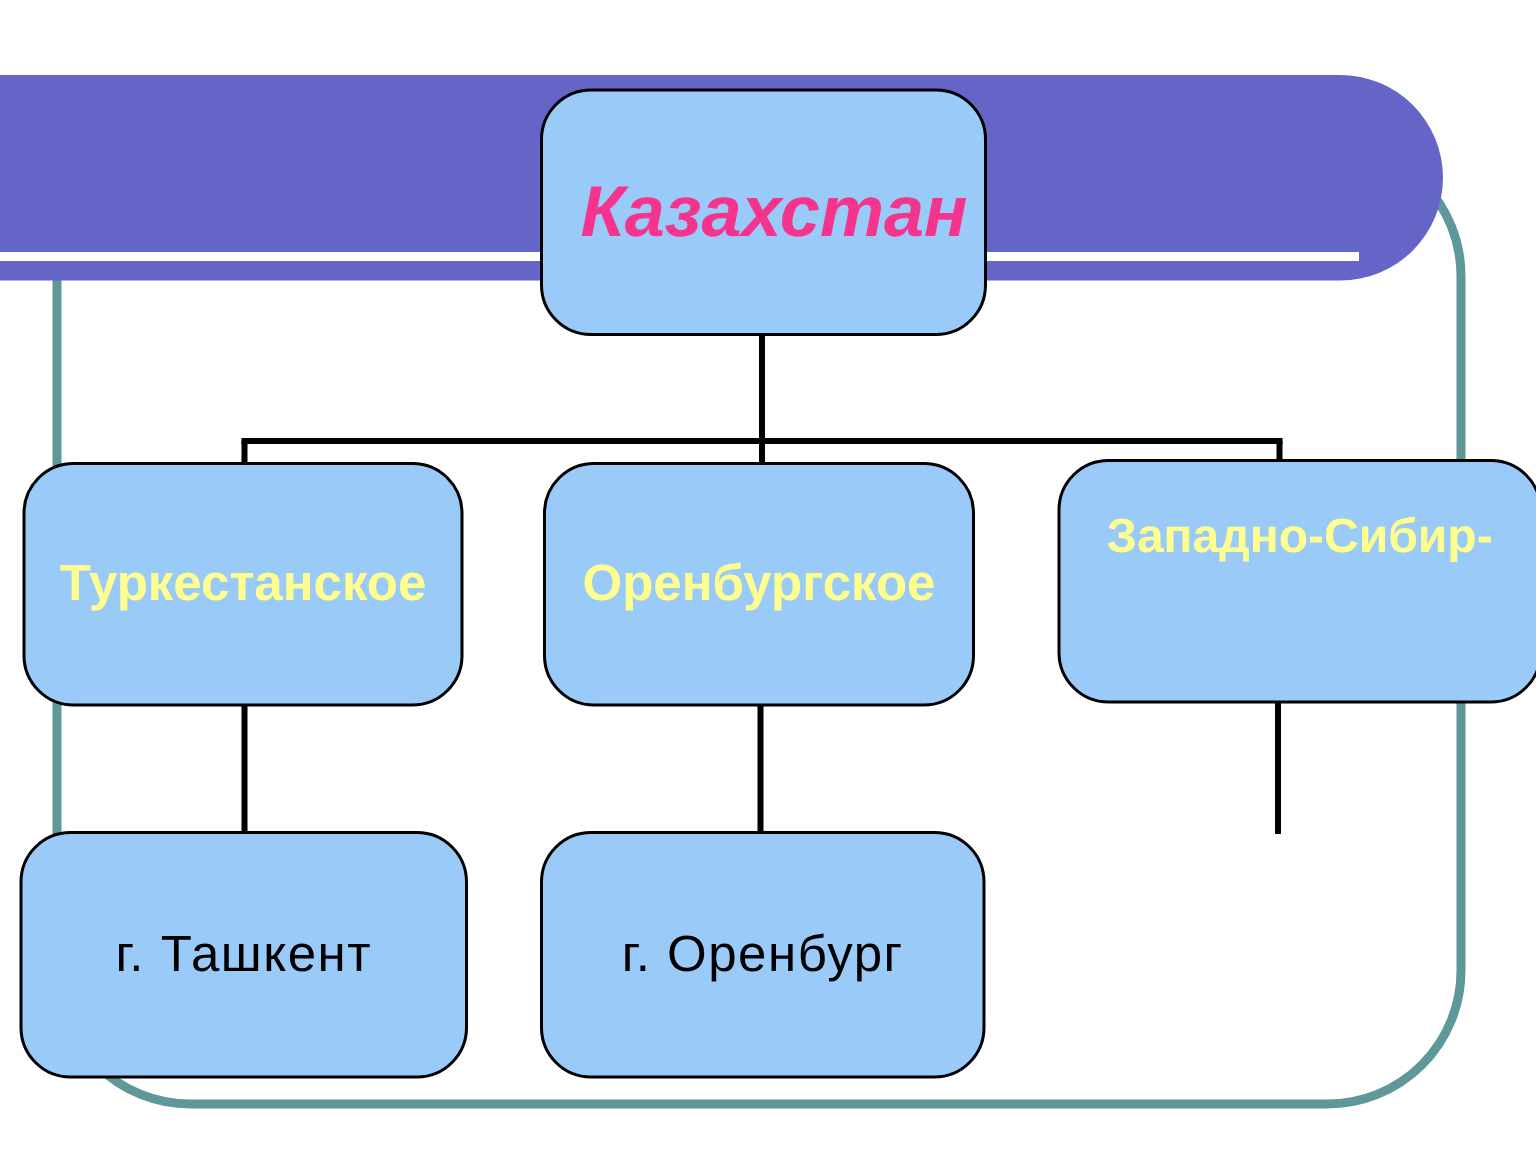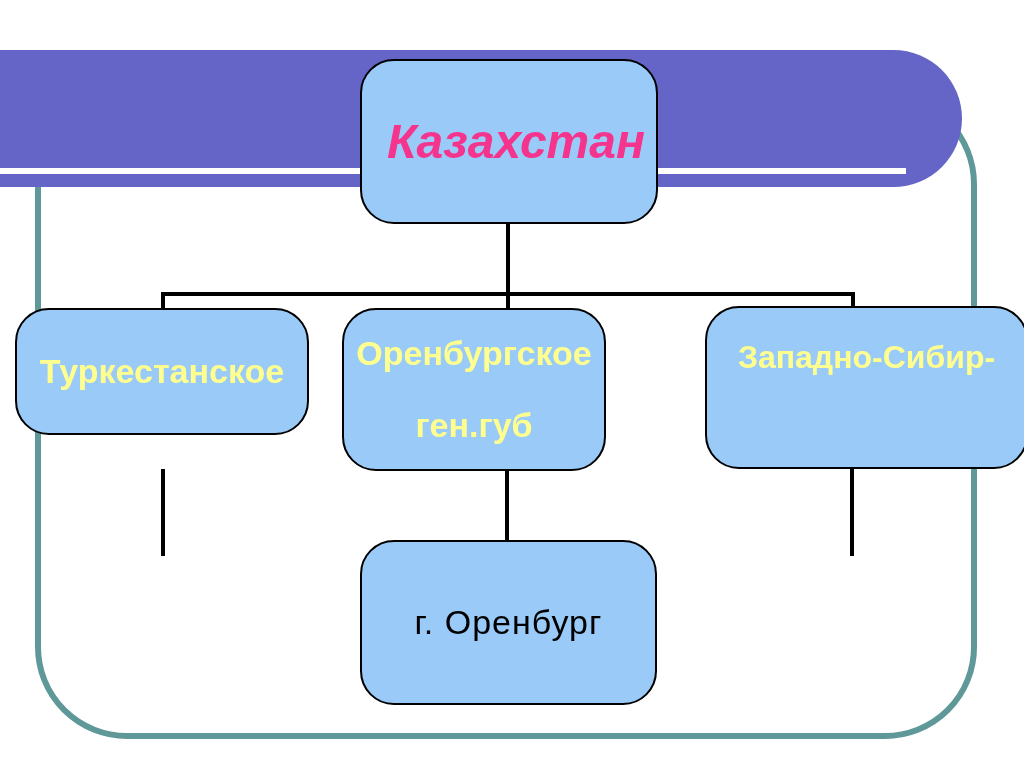--- a/index.html
+++ b/index.html
@@ -64,32 +64,34 @@
   <div class="vline" style="left:161px;top:258px;height:16px;"></div>
   <div class="vline" style="left:851px;top:258px;height:16px;"></div>
   <div class="vline" style="left:161px;top:433px;height:87px;"></div>
   <div class="vline" style="left:505px;top:433px;height:87px;"></div>
   <div class="vline" style="left:850px;top:431px;height:89px;"></div>
 
   <div class="node title-node" style="left:360px;top:23px;width:298px;height:165px;">
     <span class="title-text">Казахстан</span>
   </div>
 
-  <div class="node" style="left:15px;top:272px;width:294px;height:127px;">
+  <div class="node" style="left:15px;top:272px;width:294px;height:163px;">
     <span class="gov-line">Туркестанское</span>
   </div>
 
-  <div class="node" style="left:342px;top:272px;width:264px;height:163px;gap:25px;">
+  <div class="node" style="left:362px;top:272px;width:288px;height:163px;gap:25px;">
     <span class="gov-line">Оренбургское</span>
-    <span class="gov-line">ген.губ</span>
   </div>
 
   <div class="node gov3" style="left:705px;top:270px;width:323px;height:163px;gap:11px;">
     <span class="gov-line">Западно-Сибир-</span>
   </div>
 
+  <div class="node" style="left:13px;top:518px;width:299px;height:165px;">
+    <span class="city-text">г. Ташкент</span>
+  </div>
 
-  <div class="node" style="left:360px;top:504px;width:297px;height:165px;">
+  <div class="node" style="left:360px;top:518px;width:297px;height:165px;">
     <span class="city-text">г. Оренбург</span>
   </div>
 
 
 </div>
 
 </body></html>

